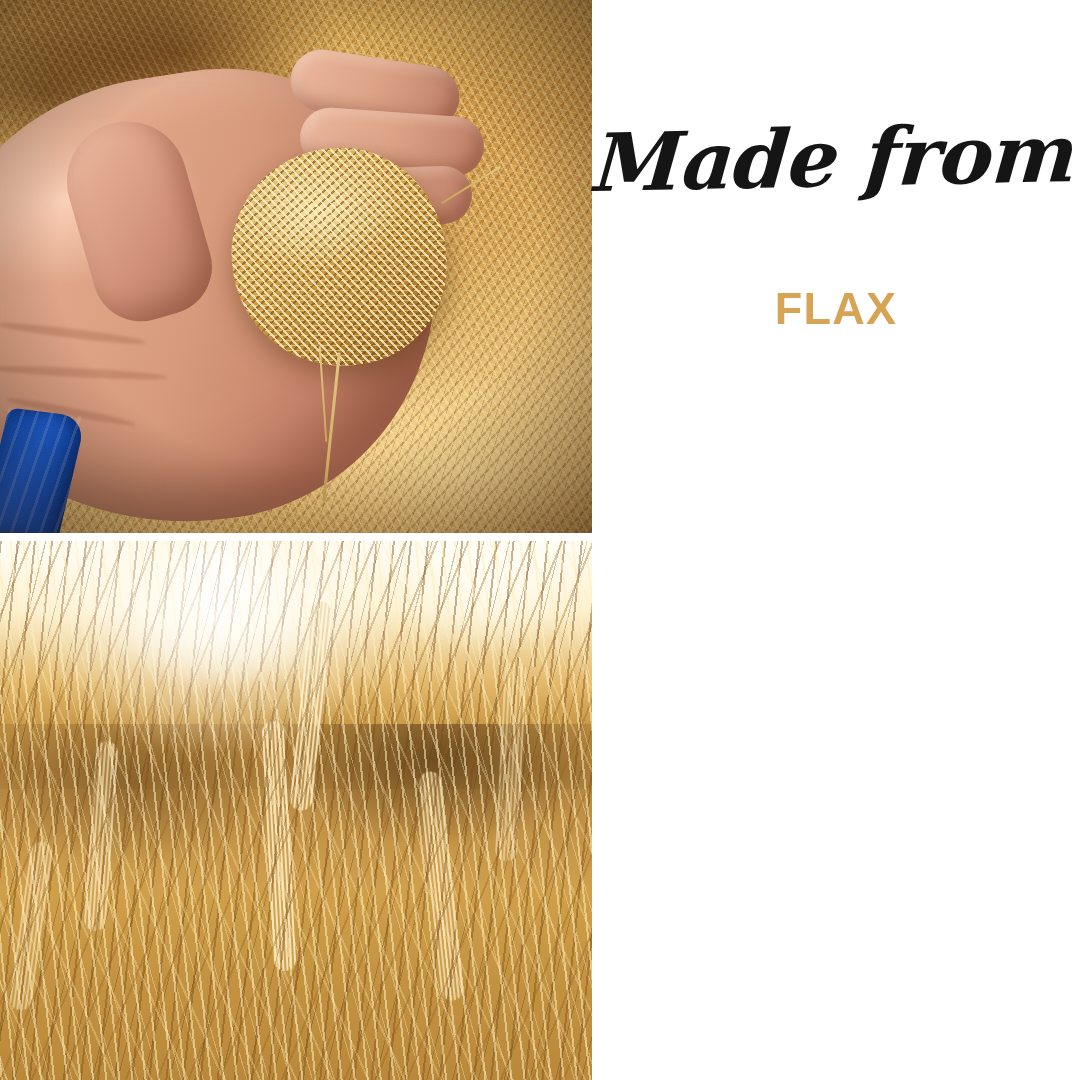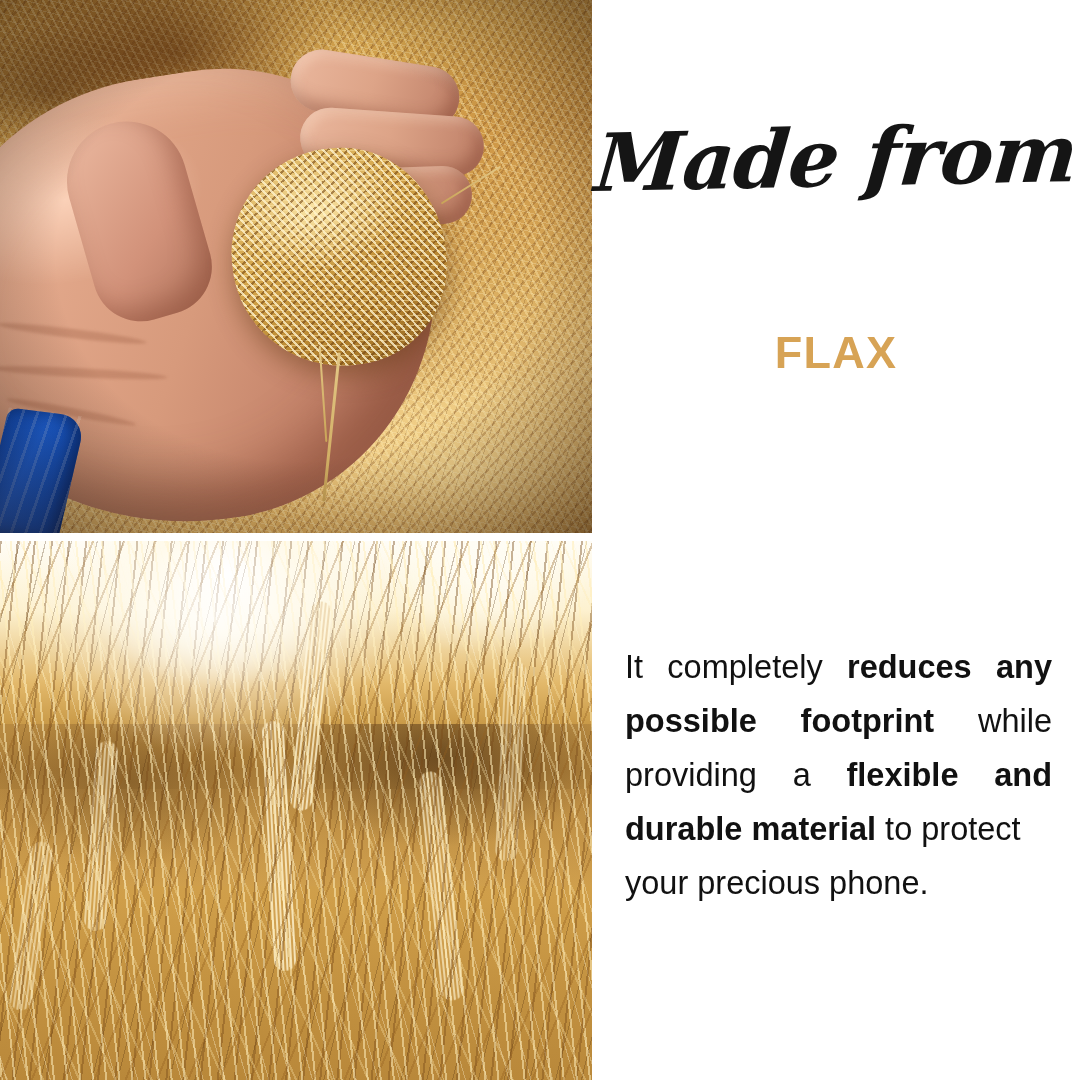--- a/index.html
+++ b/index.html
@@ -232,21 +232,21 @@
     position:absolute;
     left:0; top:277px;
     width:488px;
     text-align:center;
     font-weight:700;
     font-size:45px;
     line-height:1.42;
     letter-spacing:1.2px;
     color:#d7a355;
   }
-  .sub-heading .line { display:block;margin-top:44px; }
+  .sub-heading .line { display:block; }
 
   .body-copy {
     position:absolute;
     left:33px; top:641px;
     width:427px;
     font-size:32.5px;
     line-height:1.66;
     color:#111111;
     text-align:justify;
     text-justify:inter-word;
@@ -305,17 +305,16 @@
   </div>
 
   <div class="text-panel">
 
     <div class="script-heading">Made from</div>
 
     <div class="sub-heading">
       <span class="line">FLAX</span>
     </div>
 
-    <div class="body-copy"><span>It completely </span><b>reduces any possible footprint</b><span> while providing a </span><b>flexible and durable material</b><span> to protect </span><span class="tail">your precious phone.</span></div>
 
   </div>
 
 </div>
 
 </body></html>

